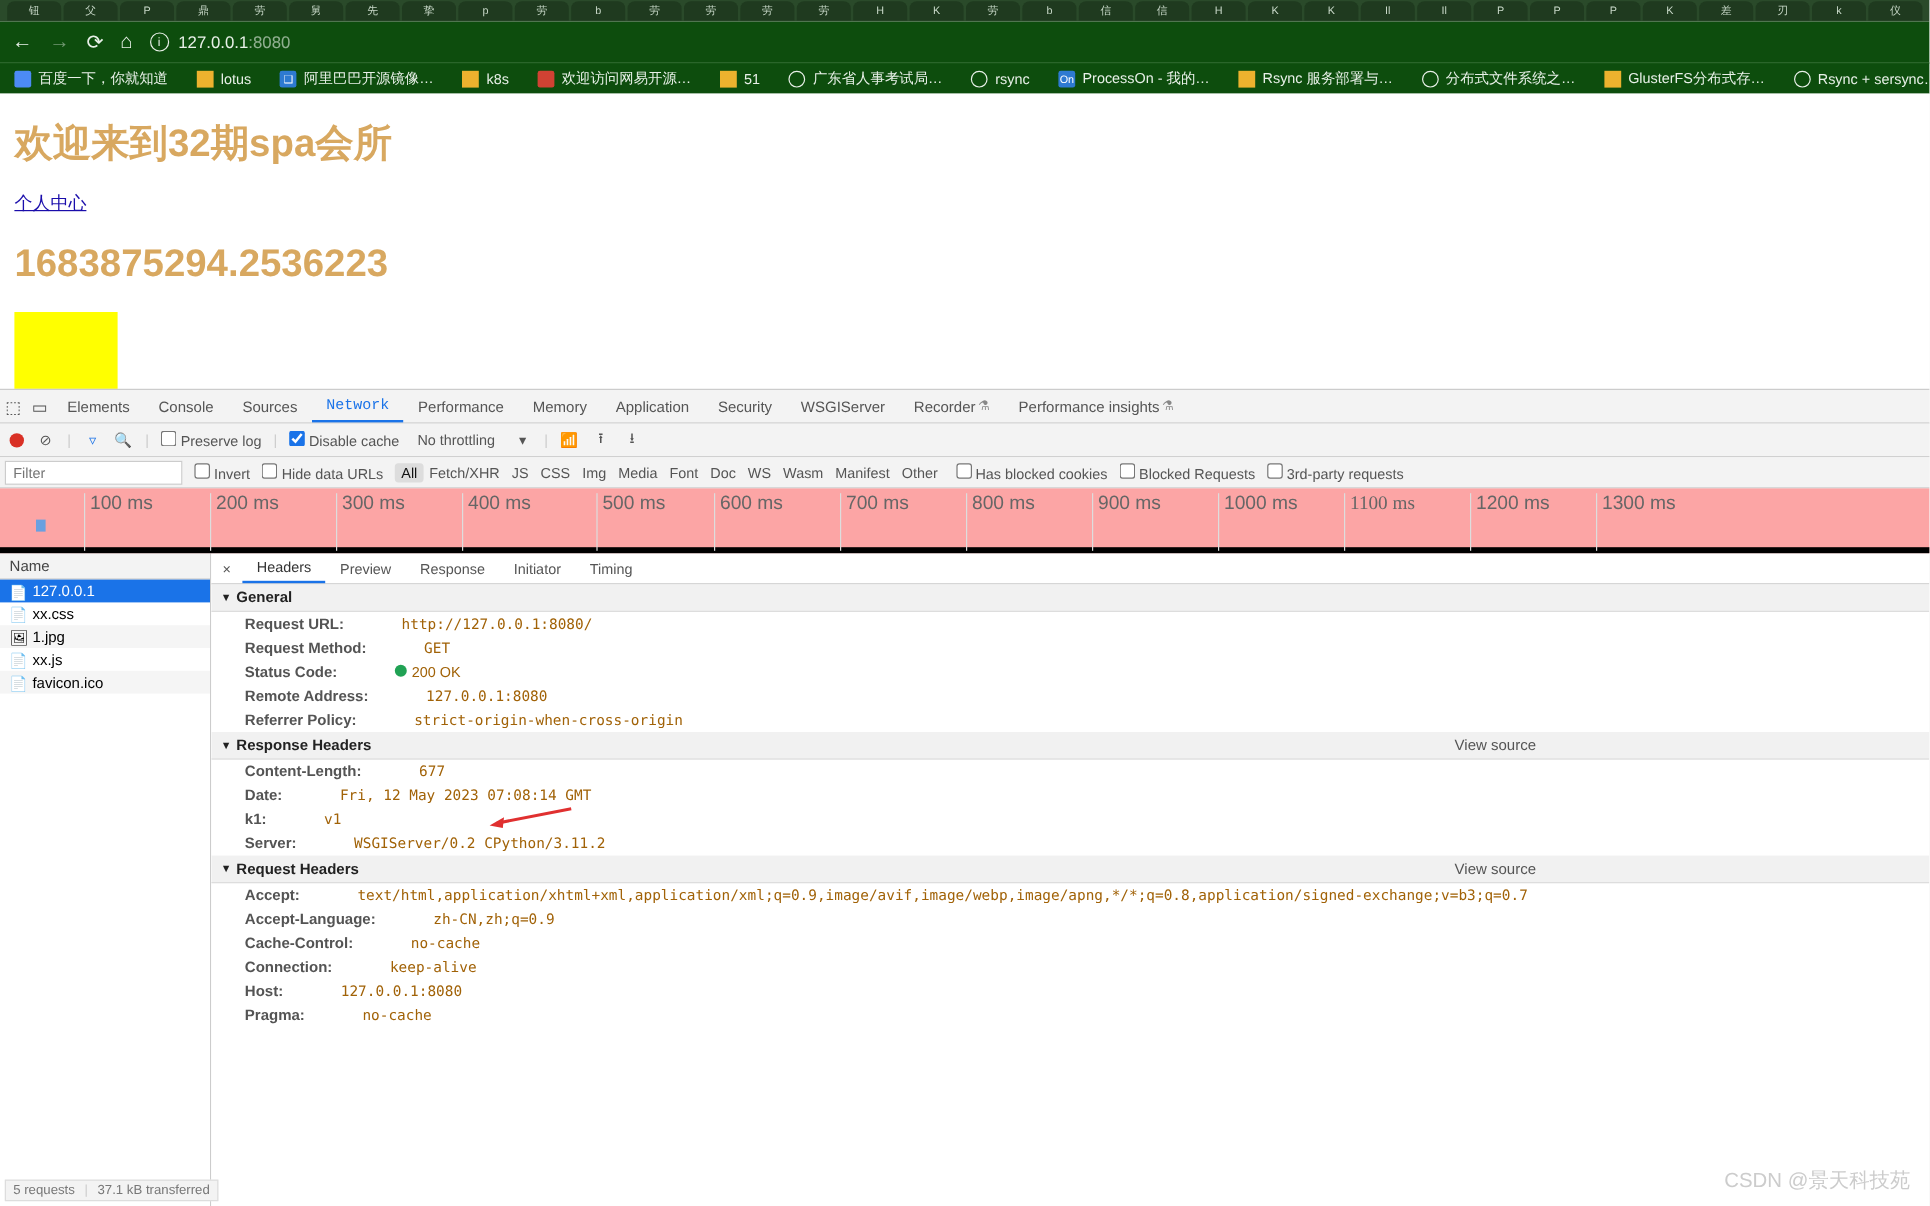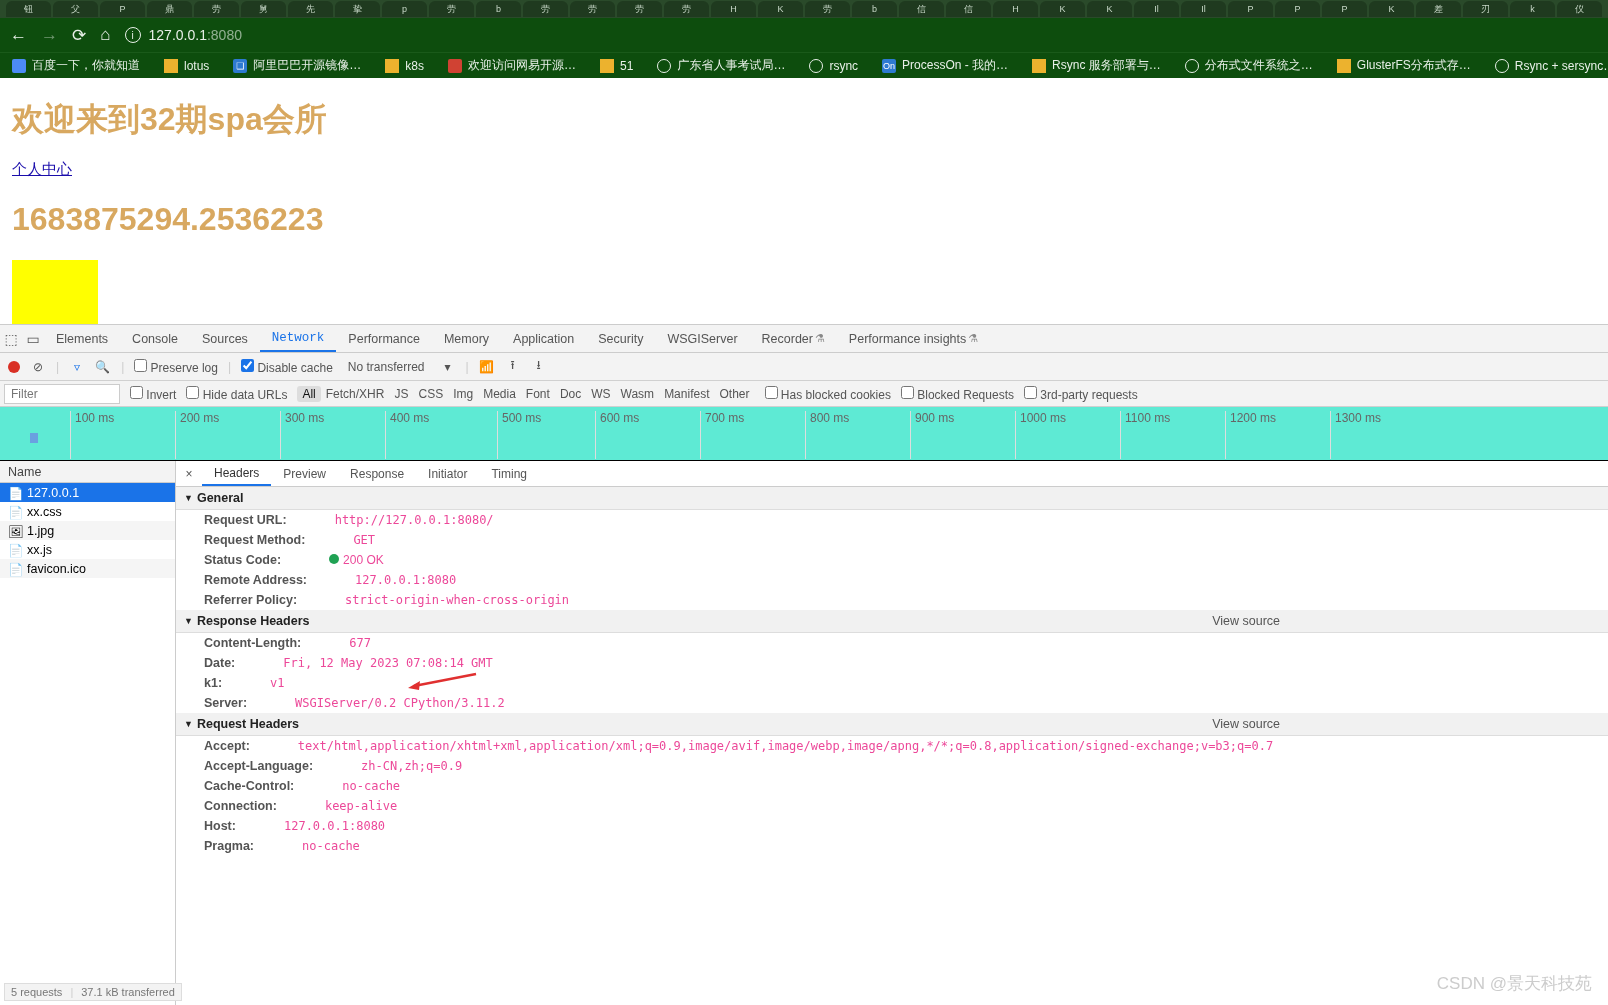--- a/index.html
+++ b/index.html
@@ -33,45 +33,45 @@
 .dt-tabs .pick { width:22px; text-align:center; font-size:14px; }
 .dt-tabs .tab { padding:0 12px; height:100%; display:flex; align-items:center; cursor:pointer; }
 .dt-tabs .tab.active { color:#1a73e8; border-bottom:2px solid #1a73e8;font-family:Liberation Mono, monospace; }
 .dt-tabs .flask { margin-left:2px; font-size:11px; color:#888; }
 .dt-toolbar { display:flex; align-items:center; height:28px; background:#f3f3f3; border-bottom:1px solid #d0d0d0; font-size:12px; color:#555; gap:10px; padding:0 8px; }
 .dt-toolbar .rec { width:12px; height:12px; background:#d93025; border-radius:50%; }
 .dt-toolbar .ico { width:16px; text-align:center; cursor:pointer; }
 .dt-toolbar input[type=checkbox] { accent-color:#1a73e8; }
 .dt-toolbar .sel { border:1px solid transparent; padding:1px 4px; }
 .dt-filter { display:flex; align-items:center; height:26px; background:#f3f3f3; border-bottom:1px solid #d0d0d0; font-size:12px; color:#555; gap:10px; padding:0 4px; }
-.dt-filter .filter-in { width:116px; height:20px; border:1px solid #ccc; background:#fff; padding:0 6px; font-size:12px; color:#888; }
+.dt-filter .filter-in { width:148px; height:20px; border:1px solid #ccc; background:#fff; padding:0 6px; font-size:12px; color:#888; }
 .dt-filter .pill { padding:1px 5px; cursor:pointer; }
 .dt-filter .pill.active { background:#ddd; border-radius:3px; color:#111; }
-.timeline { height:54px; background:#5eead4; border-bottom:1px solid #000000; position:relative; font-size:12px; color:#666; }
+.timeline { height:54px; background:#fca5a5; border-bottom:5px solid #000000; position:relative; font-size:16px; color:#666; }
 .timeline .tick { position:absolute; top:4px; border-left:1px solid #ddd; height:48px; padding-left:4px; }
 .timeline .mark { position:absolute; left:30px; top:26px; width:8px; height:10px; background:#6aa0e0; }
 .dt-body { flex:1; display:flex; overflow:hidden; }
 .req-list { width:176px; border-right:1px solid #ccc; background:#fff; font-size:12.5px; }
 .req-list .hdr { height:22px; background:#f3f3f3; border-bottom:1px solid #ccc; display:flex; align-items:center; padding:0 8px; color:#444; }
 .req-row { height:19px; display:flex; align-items:center; gap:6px; padding:0 8px; cursor:pointer; }
 .req-row.sel { background:#1a73e8; color:#fff; }
 .req-row.alt { background:#f5f5f5; }
 .req-row .fi { width:13px; height:13px; display:inline-block; }
 .detail-pane { flex:1; background:#fff; display:flex; flex-direction:column; overflow:hidden; }
 .detail-tabs { height:26px; display:flex; align-items:center; border-bottom:1px solid #ccc; font-size:12px; color:#555; }
 .detail-tabs .x { width:26px; text-align:center; cursor:pointer; }
 .detail-tabs .dtab { padding:0 12px; height:100%; display:flex; align-items:center; cursor:pointer; }
 .detail-tabs .dtab.active { color:#333; border-bottom:2px solid #1a73e8; }
 .detail-body { flex:1; overflow-y:auto; font-size:12.5px; color:#222; }
 .section-hdr { background:#f1f1f1; border-bottom:1px solid #ddd; padding:4px 8px; font-weight:600; display:flex; align-items:center; gap:4px; }
 .section-hdr .tri { font-size:9px; }
 .section-hdr .src { margin-left:auto; margin-right:320px; color:#555; font-weight:400; cursor:pointer; }
 .kv { padding:3px 8px 3px 28px; display:flex; gap:8px; font-family:inherit; }
 .kv .k { font-weight:600; color:#545454; }
-.kv .v { color:#ec4899; font-family:Consolas,monospace; font-size:12px;padding-left:40px; }
+.kv .v { color:#a16207; font-family:Consolas,monospace; font-size:12px;padding-left:40px; }
 .kv .status-dot { width:10px; height:10px; background:#20a254; border-radius:50%; display:inline-block; margin-right:4px; }
 .arrow { position:absolute; width:72px; height:20px; }
 .arrow svg { width:100%; height:100%; }
 
 .footer-status { position:absolute; left:4px; bottom:4px; font-size:11px; color:#777; background:#f3f3f3; border:1px solid #ddd; padding:2px 6px; display:flex; gap:8px; }
 .watermark { position:absolute; right:16px; bottom:10px; font-size:17px; color:#ccc; font-family:"Microsoft YaHei",sans-serif; pointer-events:none; }
 </style>
 </head>
 <body>
 
@@ -208,21 +208,21 @@
   <div class="dt-toolbar">
     <span class="rec"></span>
     <span class="ico">⊘</span>
     <span style="color:#ccc">|</span>
     <span class="ico" style="color:#1a73e8">▿</span>
     <span class="ico">🔍</span>
     <span style="color:#ccc">|</span>
     <label><input type="checkbox" style=""> <span>Preserve log</span></label>
     <span style="color:#ccc">|</span>
     <label><input type="checkbox" checked="" style=""> <span>Disable cache</span></label>
-    <span class="sel">No transferred</span>
+    <span class="sel">No throttling</span>
     <span class="ico">▾</span>
     <span style="color:#ccc">|</span>
     <span class="ico">📶</span>
     <span class="ico">⭱</span>
     <span class="ico">⭳</span>
   </div>
   <div class="dt-filter">
     <input class="filter-in" placeholder="Filter" style="">
     <label><input type="checkbox" style=""> <span>Invert</span></label>
     <label><input type="checkbox" style=""> <span>Hide data URLs</span></label>
@@ -236,21 +236,21 @@
   <div class="tick" style="left: 70px;">100 ms</div>
       <div class="tick" style="left: 175px;">200 ms</div>
       <div class="tick" style="left: 280px;">300 ms</div>
       <div class="tick" style="left: 385px;">400 ms</div>
       <div class="tick" style="left: 497px;">500 ms</div>
       <div class="tick" style="left: 595px;">600 ms</div>
       <div class="tick" style="left: 700px;">700 ms</div>
       <div class="tick" style="left: 805px;">800 ms</div>
       <div class="tick" style="left: 910px;">900 ms</div>
       <div class="tick" style="left: 1015px;">1000 ms</div>
-      <div class="tick" style="left: 1120px;">1100 ms</div>
+      <div class="tick" style="left: 1120px; font-family: Liberation Serif, serif;">1100 ms</div>
       <div class="tick" style="left: 1225px;">1200 ms</div>
       <div class="tick" style="left: 1330px;">1300 ms</div>
     </div>
   <div class="dt-body">
     <div class="req-list">
       <div class="hdr">Name</div>
       <div id="req-rows">
           <div class="req-row sel">
             <span class="fi">📄</span>
             <span>127.0.0.1</span>

